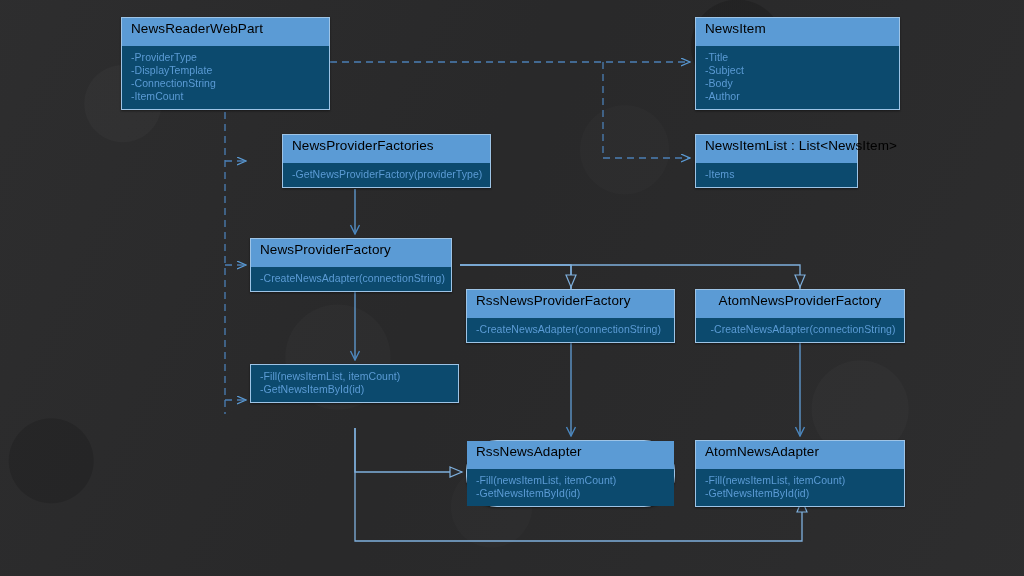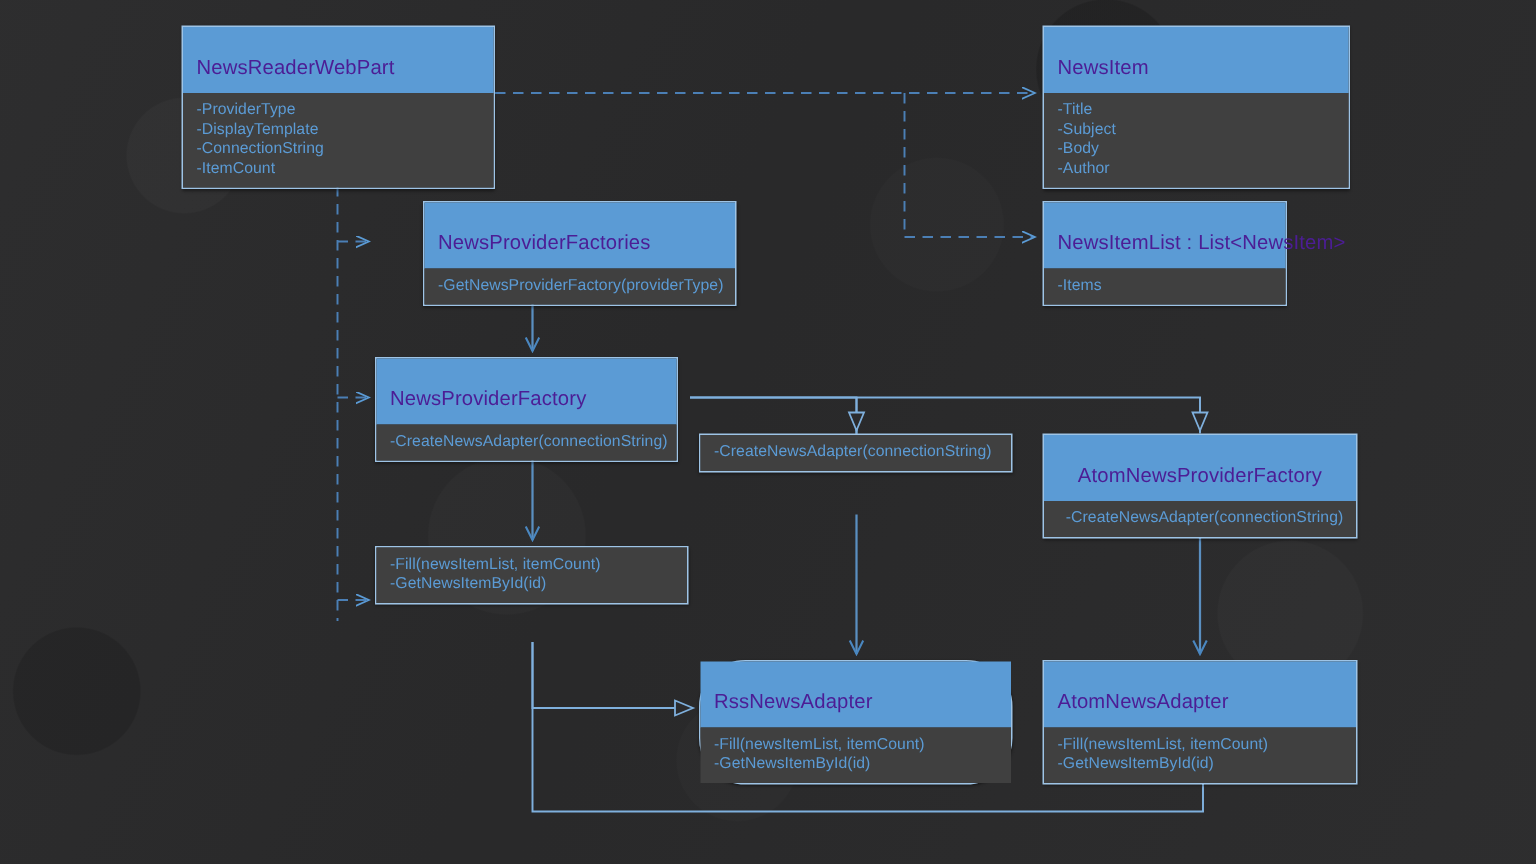--- a/index.html
+++ b/index.html
@@ -30,29 +30,29 @@
 
   .uml-class{
     position:absolute;
     z-index:2;
     box-sizing:border-box;
     border:1px solid #9ec4e6;
     box-shadow:0 1px 2px rgba(0,0,0,.45);
   }
   .uml-header{
     background:#5b9bd5;
-    color:#4c1d95;
+    color:#000000;
     font-size:13.5px;
     line-height:1;
-    padding:20px 9px 10px 9px;
+    padding:4px 9px 10px 9px;
     white-space:nowrap;
     letter-spacing:.1px;
   }
   .uml-body{
-    background:#404040;
+    background:#0c4a6e;
     padding:5px 3px 6px 9px;
   }
   .uml-member{
     color:#5b9bd5;
     font-size:10.5px;
     line-height:13px;
     white-space:nowrap;
     letter-spacing:.05px;
   }
 </style>
@@ -171,20 +171,21 @@
 </div>
 
 <div class="uml-class" style="left:250px;top:238px;width:202px;">
   <div class="uml-header">NewsProviderFactory</div>
   <div class="uml-body">
     <div class="uml-member">-CreateNewsAdapter(connectionString)</div>
   </div>
 </div>
 
 <div class="uml-class" style="left:466px;top:289px;width:209px;">
+  <div class="uml-header">RssNewsProviderFactory</div>
   <div class="uml-body">
     <div class="uml-member">-CreateNewsAdapter(connectionString)</div>
   </div>
 </div>
 
 <div class="uml-class" style="left:695px;top:289px;width:210px;text-align:center;">
   <div class="uml-header">AtomNewsProviderFactory</div>
   <div class="uml-body">
     <div class="uml-member">-CreateNewsAdapter(connectionString)</div>
   </div>

